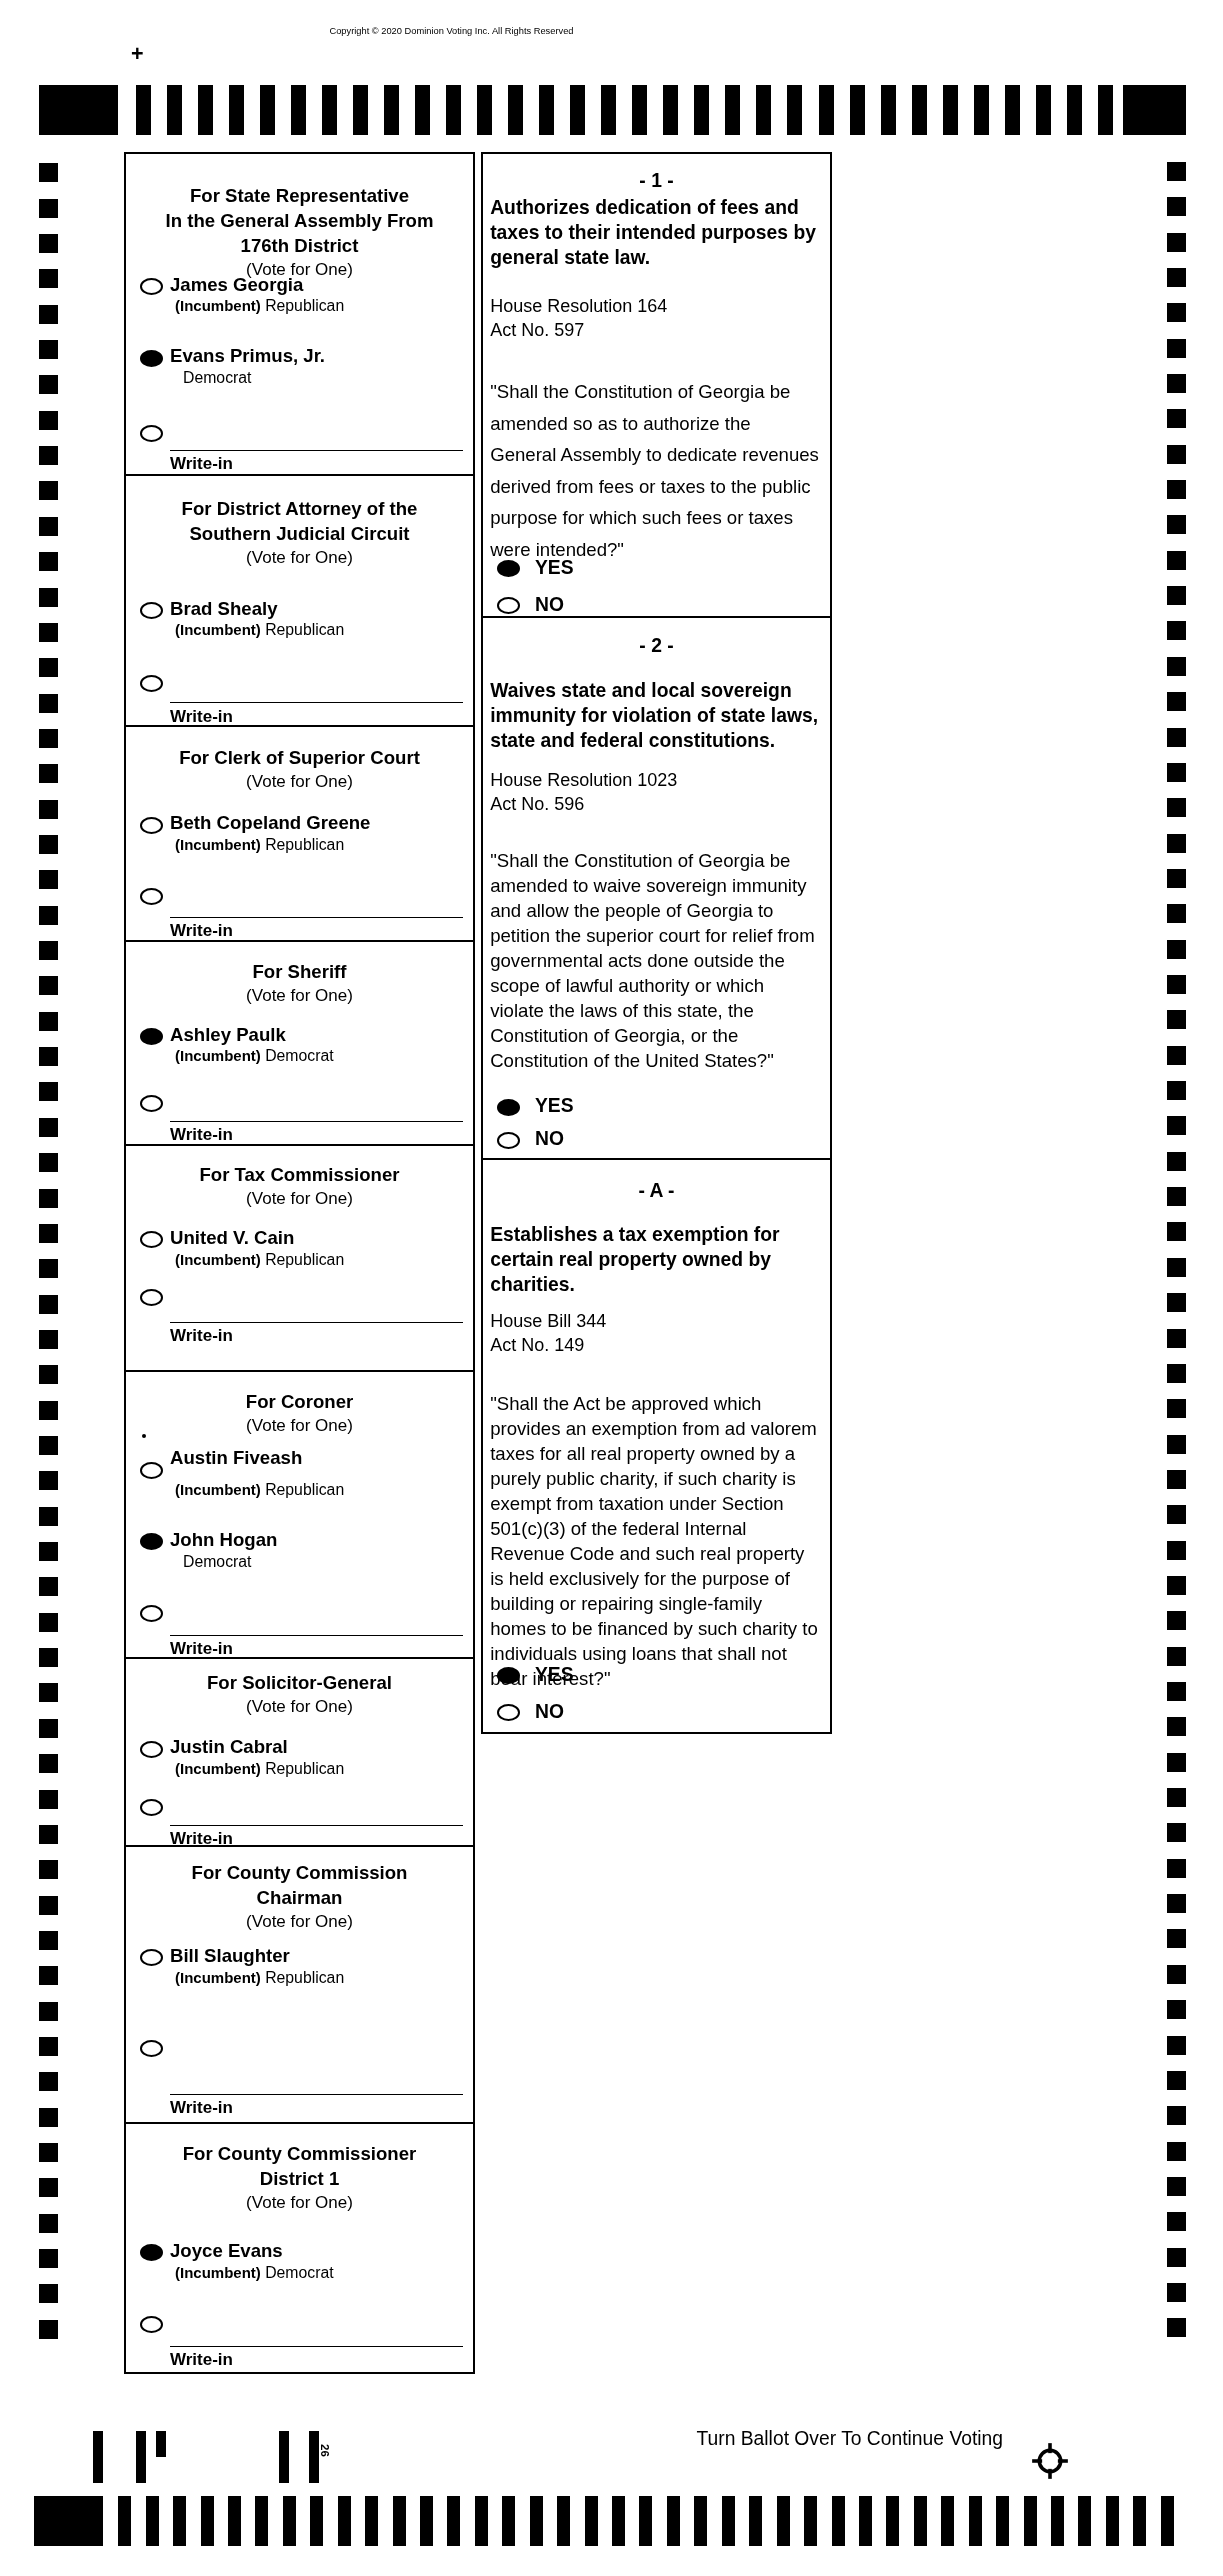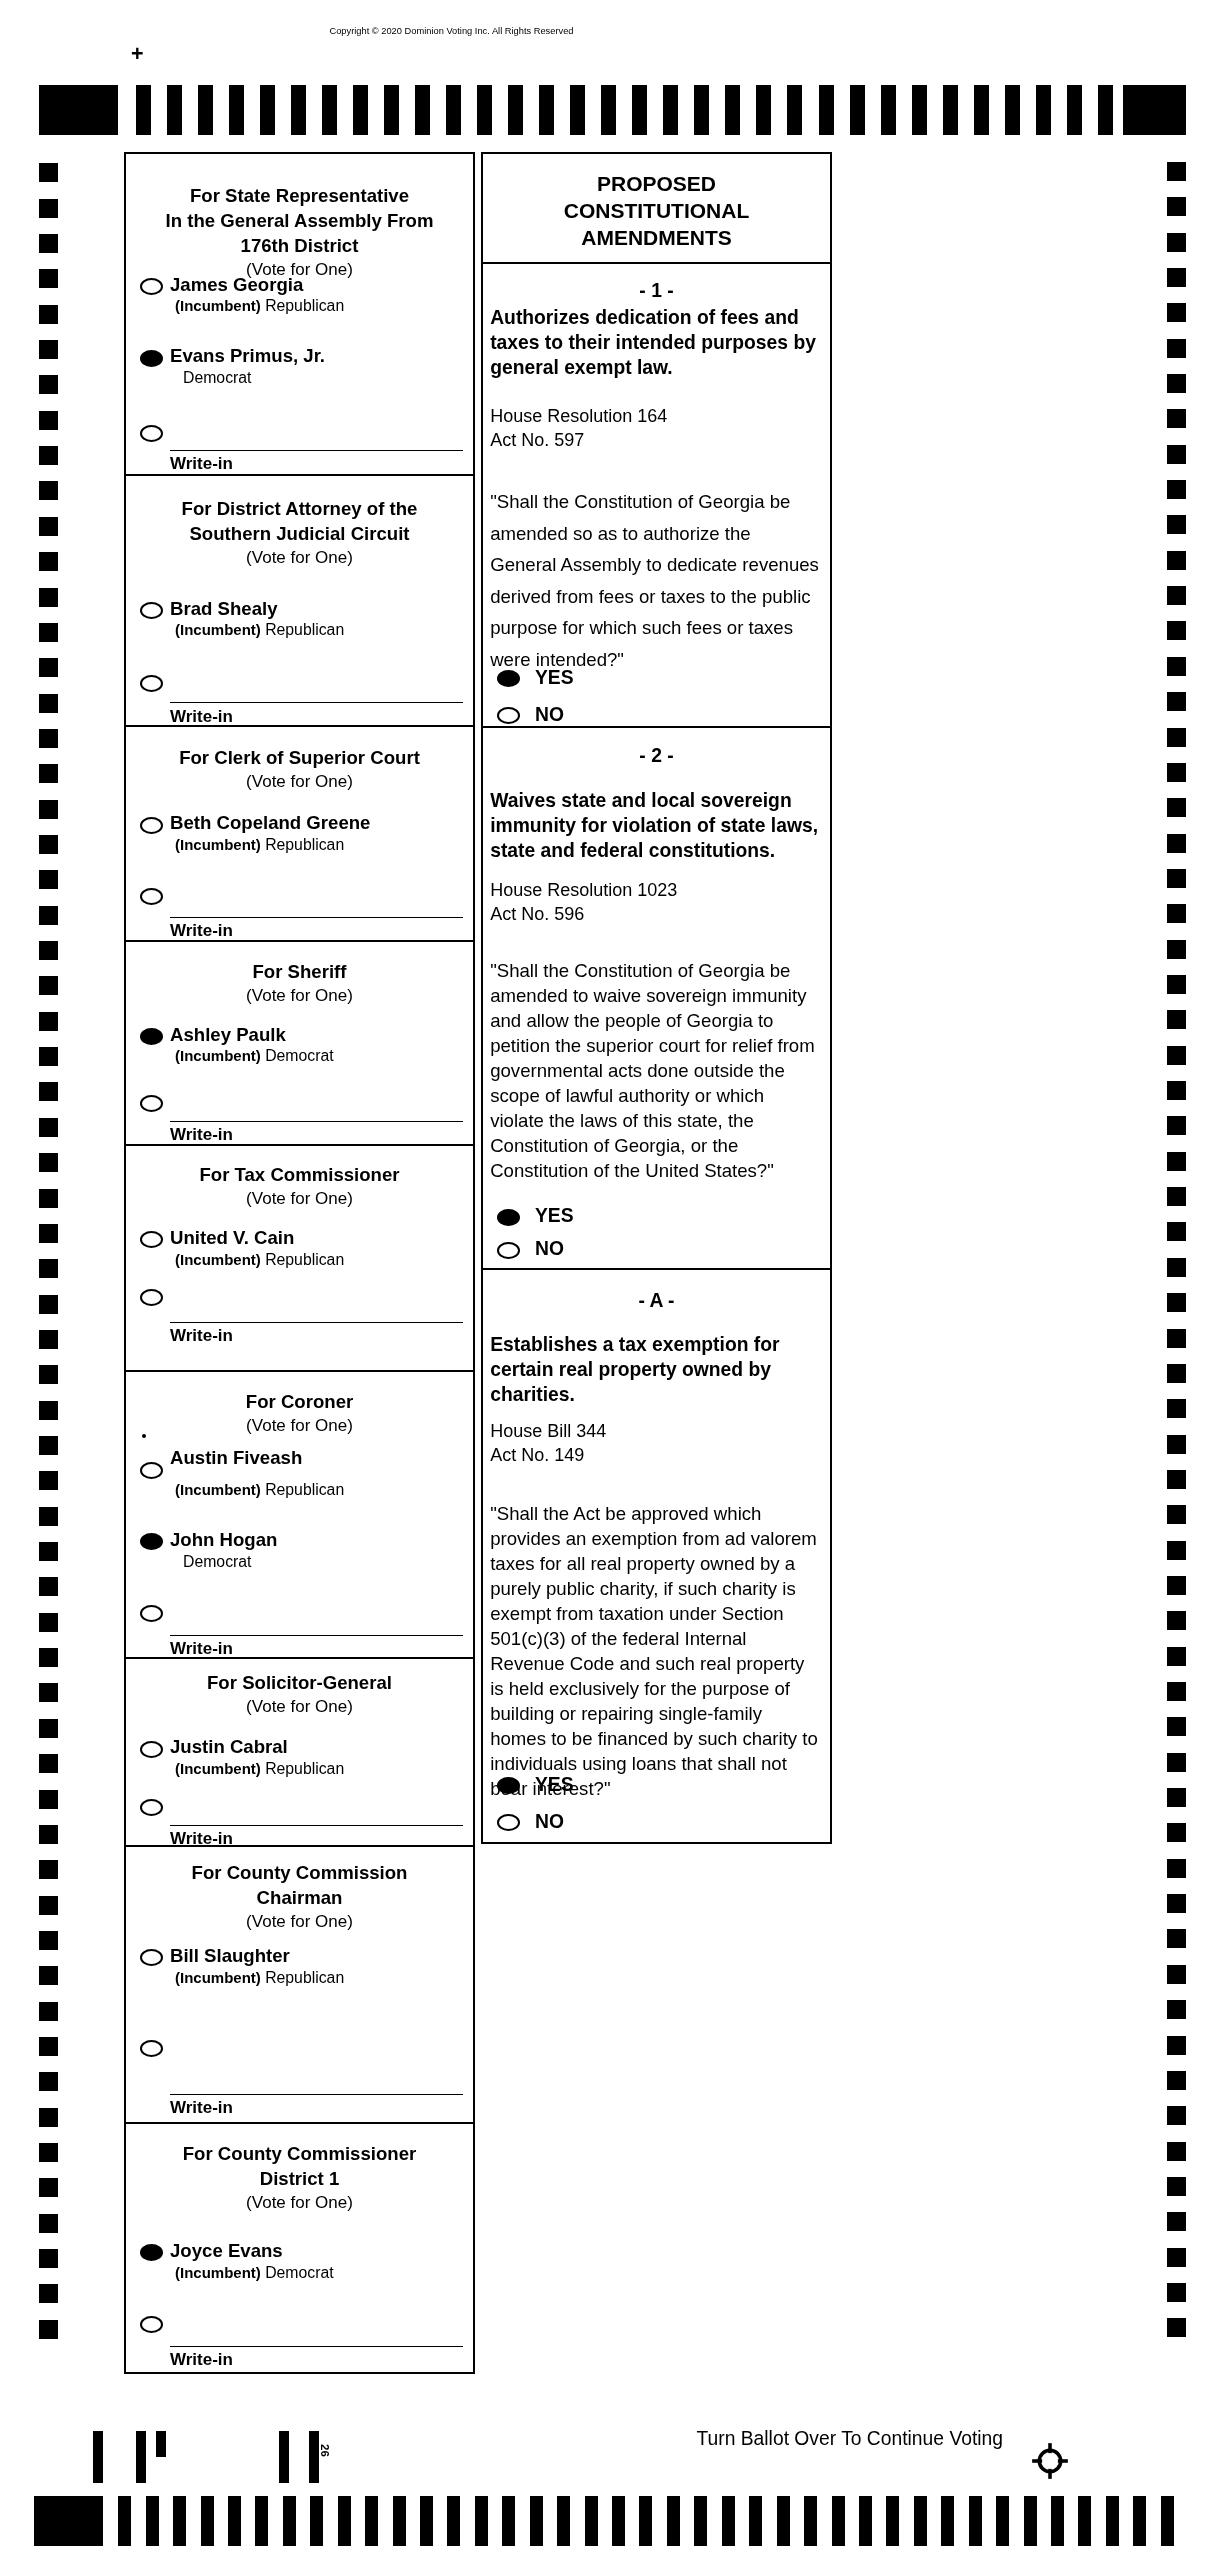--- a/index.html
+++ b/index.html
@@ -328,31 +328,26 @@
         </div>
         <div class="bubble filled" style="top: 120px;"></div>
         <div class="opt-name" style="top: 116px;">Joyce Evans</div>
         <div class="opt-party" style="top: 140px; left: 49px;"><span class="opt-qual">(Incumbent)</span><span>Democrat</span></div>
         <div class="bubble" style="top: 192px;"></div>
         <div class="write-line" style="top: 222px;"></div>
         <div class="write-label" style="top: 226px;">Write-in</div>
       </div>
     </div>
   <div id="measures-col">
-      <div class="msection" style="height: 110px; padding-top: 15.8px; box-sizing: border-box;">
-        <div class="mhead-line">PROPOSED</div>
-        <div class="mhead-line">CONSTITUTIONAL</div>
-        <div class="mhead-line">AMENDMENTS</div>
-      </div>
       <div class="msection" style="height: 464px;">
         <div class="mnum" style="top: 15.8px;">- 1 -</div>
         <div class="msum" style="top: 41px;">
           <div>Authorizes dedication of fees and</div>
           <div>taxes to their intended purposes by</div>
-          <div>general exempt law.</div>
+          <div>general state law.</div>
         </div>
         <div class="mauth" style="top: 141px;">
           <div>House Resolution 164</div>
           <div>Act No. 597</div>
         </div>
         <div class="mq" style="top: 222px; line-height: 31.5px;">"Shall the Constitution of Georgia be amended so as to authorize the General Assembly to dedicate revenues derived from fees or taxes to the public purpose for which such fees or taxes were intended?"</div>
         <div class="bubble filled" style="top: 406px;"></div>
         <div class="yn-label" style="top: 403px;">YES</div>
         <div class="bubble" style="top: 443px;"></div>
         <div class="yn-label" style="top: 440px;">NO</div>

